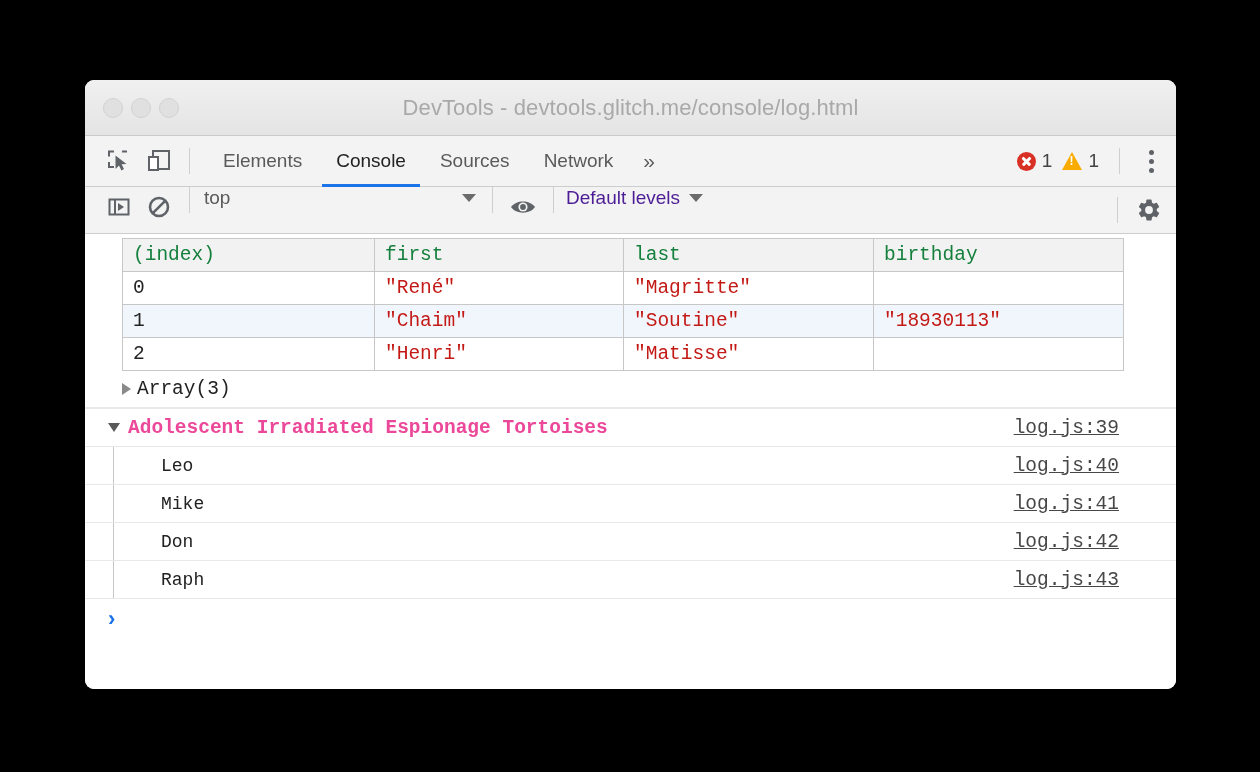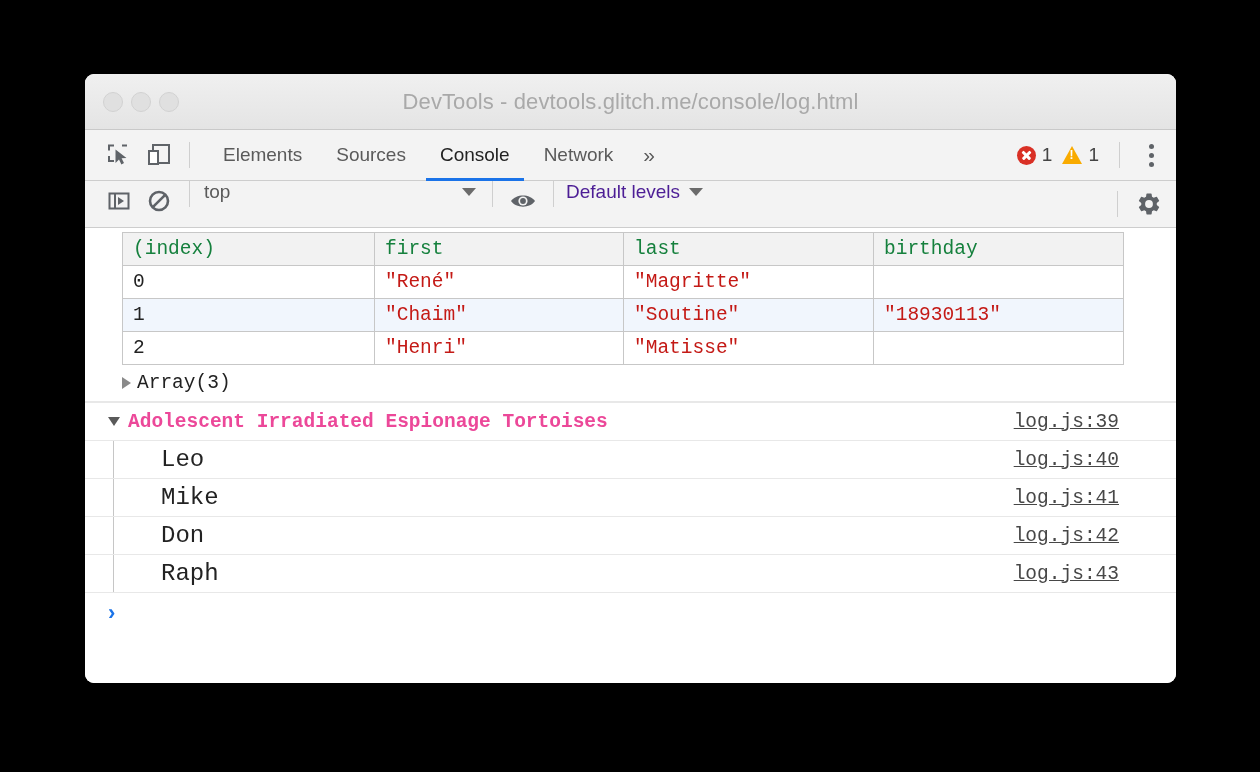--- a/index.html
+++ b/index.html
@@ -11,21 +11,21 @@
     overflow: hidden;
   }
   body {
     font-family: "Liberation Sans", sans-serif;
     -webkit-font-smoothing: antialiased;
   }
 
   .window {
     position: absolute;
     left: 85px;
-    top: 74px;
+    top: 80px;
     width: 1091px;
     height: 609px;
     background: #ffffff;
     border-radius: 9px 9px 9px 9px;
     overflow: hidden;
     box-shadow: 0 0 0 0 rgba(0,0,0,0);
   }
 
   
   .titlebar {
@@ -334,21 +334,21 @@
     display: flex;
     align-items: center;
     height: 38px;
     border-bottom: 1px solid #e8e8e8;
     box-sizing: border-box;
     padding-left: 76px;
     position: relative;
   }
   .log-text {
     font-family: "Liberation Mono", monospace;
-    font-size: 24px;
+    font-size: 18px;
     color: #222;
   }
   .src-link {
     position: absolute;
     right: 57px;
     font-family: "Liberation Mono", monospace;
     font-size: 19.5px;
     color: #474747;
     text-decoration: underline;
     cursor: pointer;
@@ -399,22 +399,22 @@
       <svg width="26" height="26" viewBox="0 0 26 26">
         <rect x="7" y="3" width="16" height="18" fill="none" stroke="#5f6368" stroke-width="2"></rect>
         <rect x="3" y="9" width="9" height="13" fill="#fff" stroke="#5f6368" stroke-width="2"></rect>
       </svg>
     </div>
 
     <div class="vdiv"></div>
 
     <div class="tabs">
       <div class="tab">Elements</div>
+      <div class="tab active">Console</div>
       <div class="tab">Sources</div>
-      <div class="tab active">Console</div>
       <div class="tab">Network</div>
       <div class="tab more">»</div>
     </div>
 
     <div class="tabbar-right">
       <div class="badge">
         <span class="err-circle"></span>
         <span>1</span>
       </div>
       <div class="badge">

